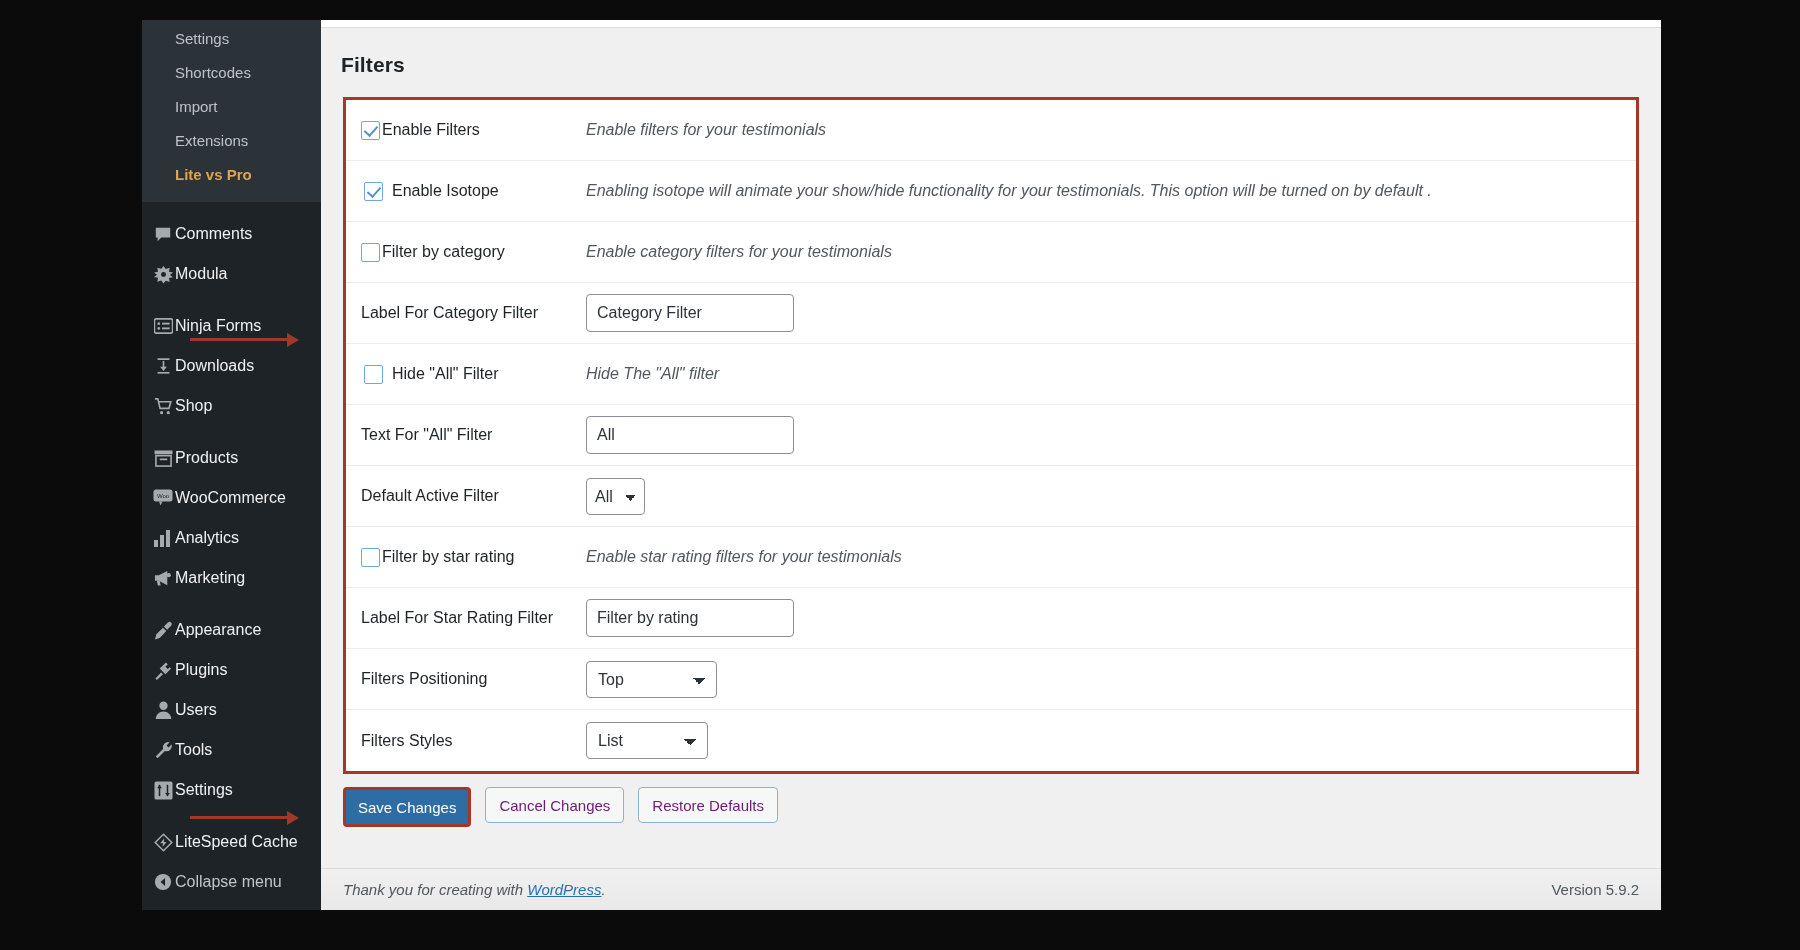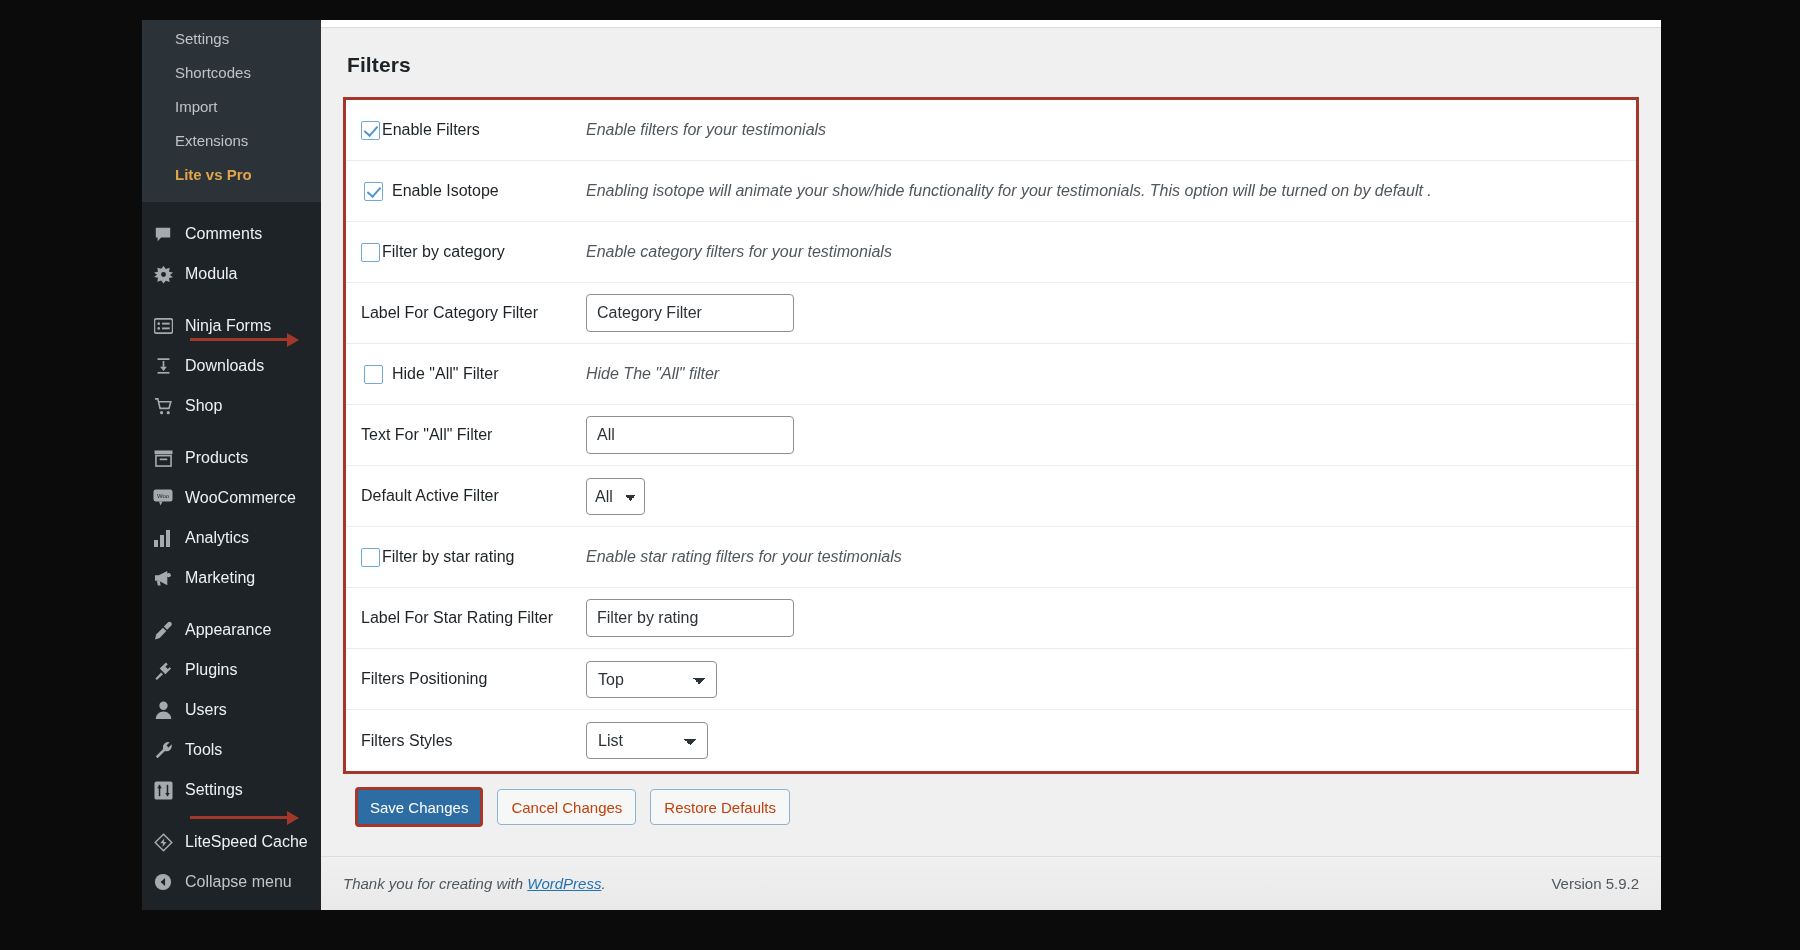--- a/index.html
+++ b/index.html
@@ -25,21 +25,21 @@
     font-size: 15px;
     color: #bfc3c7;
     line-height: 20px;
     white-space: nowrap;
   }
   .submenu-item.current { color: #e0a44c; font-weight: 600; }
 
   .menu-sep { height: 12px; }
   .menu-item {
     display: flex; align-items: center;
-    gap: 11px;
+    gap: 1px;
     padding: 9px 8px 9px 10px;
     color: #f0f0f1;
     font-size: 16px;
     line-height: 22px;
     white-space: nowrap;
   }
   .menu-item .mi-icon {
     width: 22px; height: 22px;
     display: inline-flex; align-items: center; justify-content: center;
     color: #a7aaad;
@@ -58,21 +58,21 @@
     overflow: hidden;
   }
   #topstrip {
     height: 8px; background: #ffffff; border-bottom: 1px solid #dcdcde;
   }
 
   .page-title {
     font-size: 21px;
     font-weight: 600;
     color: #1d2327;
-    padding: 25px 0 0 26px;
+    padding: 25px 0 0 20px;
     letter-spacing: .1px;
   }
 
   .panel-wrap { padding: 20px 24px 0 22px; }
   .panel {
     background: #fff;
     border: 3px solid #a3372a;
     width: 1296px;
   }
   .row {
@@ -144,48 +144,48 @@
     background-position: calc(100% - 17px) 16px, calc(100% - 11px) 16px;
     background-size: 6px 6px, 6px 6px;
     background-repeat: no-repeat;
   }
   .sel.narrow { width: 59px; padding: 0 22px 0 8px;
     background-position: calc(100% - 13px) 16px, calc(100% - 8px) 16px; }
   .sel.wide { width: 131px; }
   .sel.wide2 { width: 122px; }
 
   
-  .btnrow { display: flex; align-items: center; gap: 14px; padding: 13px 0 0 22px; margin-left: 12px; }
+  .btnrow { display: flex; align-items: flex-start; gap: 14px; padding: 13px 0 0 22px; }
   .btn {
     height: 36px;
     font-size: 15px;
     font-family: "Liberation Sans", sans-serif;
     border-radius: 4px;
     padding: 0 13px;
     cursor: pointer;
     white-space: nowrap;
   }
   .btn-primary {
     background: #2e6da4;
     color: #fff;
     border: 3px solid #a3372a;
     font-weight: 400;
     height: 40px;
     padding: 0 12px;
   }
   .btn-secondary {
     background: #f6f7f7;
-    color: #c2410c;
+    color: #701a75;
     border: 1px solid #8fb3cf;
   }
 
   
   #footer {
     position: absolute; left: 0; bottom: 0;
-    width: 1340px; height: 54px;
+    width: 1340px; height: 42px;
     background: linear-gradient(#f0f0f1, #e9e9ea);
     border-top: 1px solid #dcdcde;
     display: flex; align-items: center;
     padding: 0 22px;
     font-size: 15px;
     color: #50575e;
   }
   .foot-left { font-style: italic; }
   .foot-left a { color: #2271b1; }
   .foot-right { margin-left: auto; font-style: normal; color: #50575e; }

